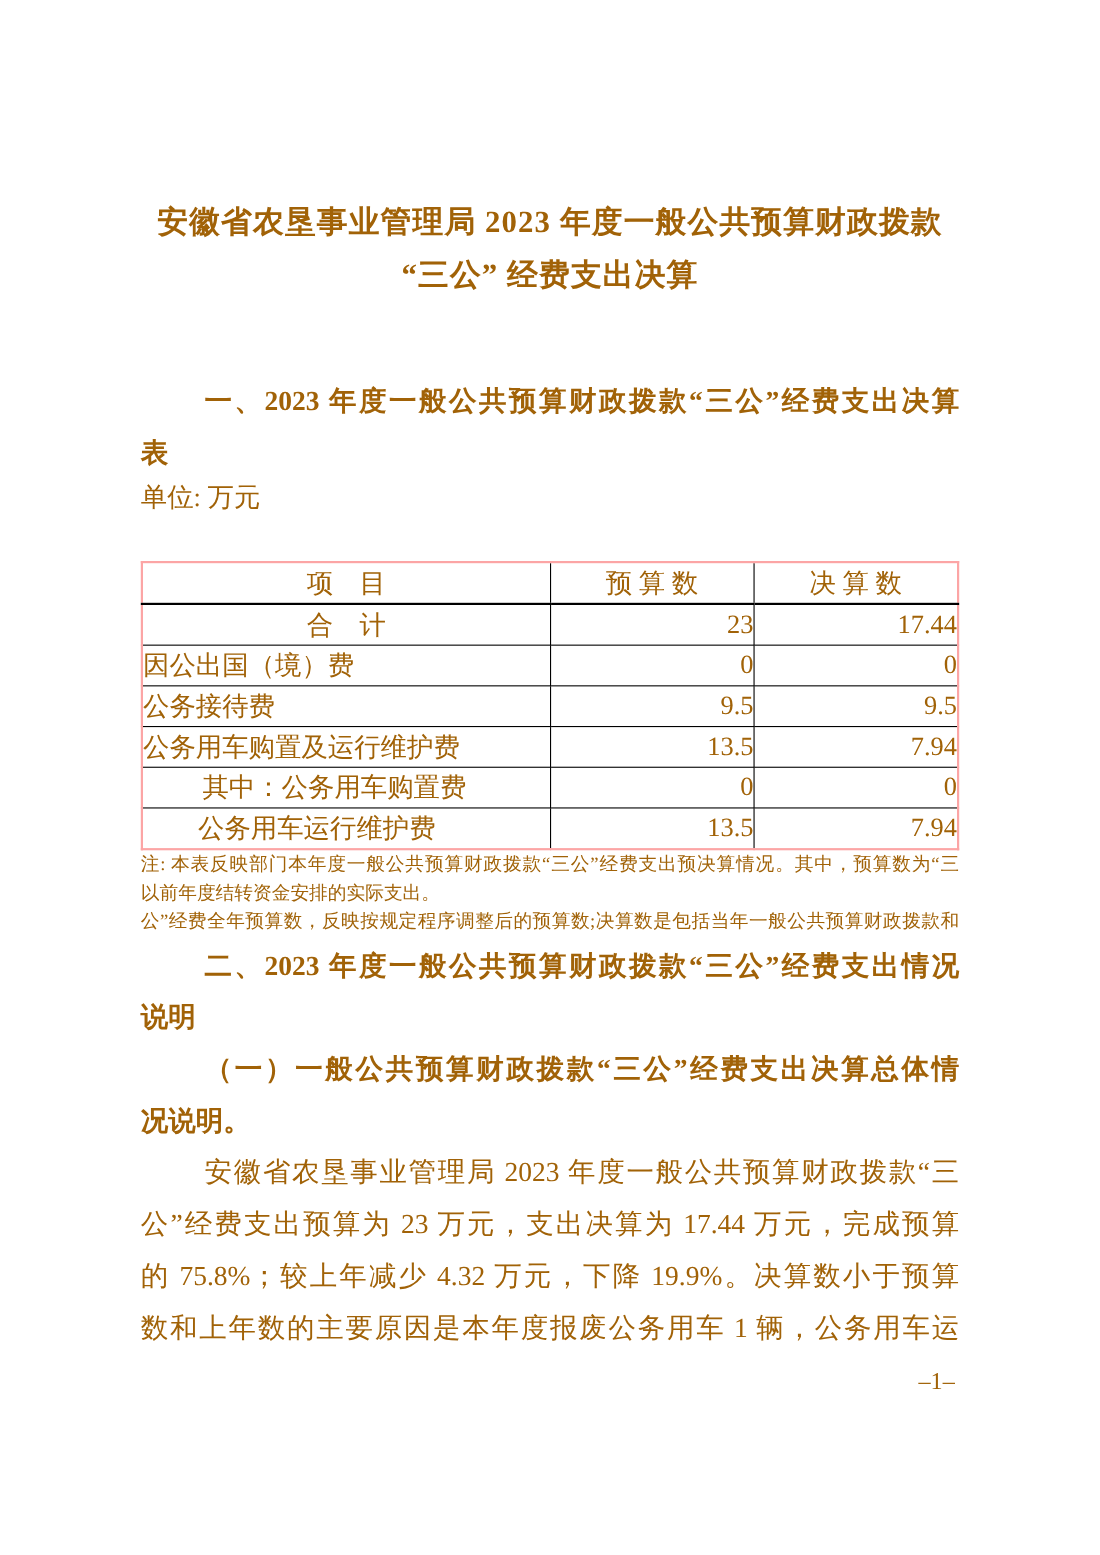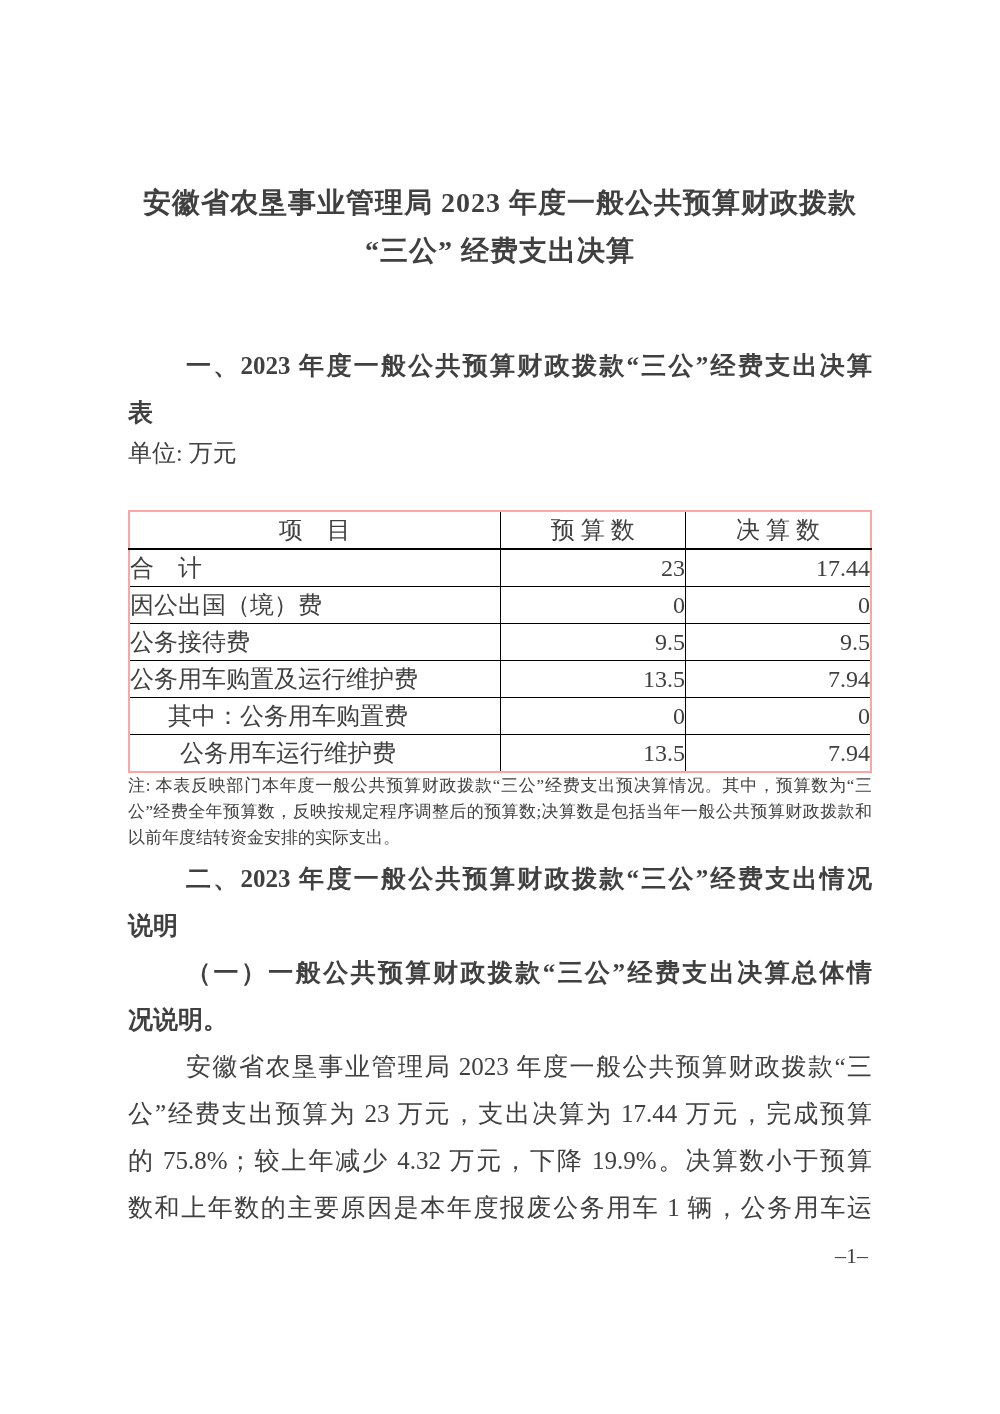--- a/index.html
+++ b/index.html
@@ -2,21 +2,21 @@
 <html><head>
 <meta charset="utf-8">
 <style>
   html, body { margin: 0; padding: 0; background: #888; }
   .page {
     position: relative;
     width: 1000px;
     height: 1414px;
     margin: 0 auto;
     background: #ffffff;
-    color: #404040;
+    color: #a16207;
     box-sizing: border-box;
     padding: 186px 128px 0 128px;
     font-family: "Liberation Serif", "DejaVu Serif", serif;
     overflow: hidden;
   }
   .doc-title-line {
     font-size: 28px;
     font-weight: bold;
     text-align: center;
     line-height: 34px;
@@ -59,22 +59,22 @@
     padding: 0;
     font-weight: normal;
     overflow: hidden;
     white-space: nowrap;
   }
   table.budget thead th { border-bottom: 2px solid #000; text-align: center; }
   col.c-item { width: 50%; }
   col.c-num  { width: 25%; }
   td.num { text-align: right; }
   td.item { text-align: left; padding-left: 6px; }
-  tr.r-total td.item { text-align: left; padding-left: 0; }
-  tr.r-sub td.item { padding-left: 38px; }
+  tr.r-total td.item { text-align: center; padding-left: 0; }
+  tr.r-sub td.item { padding-left: 54px; }
   tr.r-sub2 td.item { padding-left: 50px; }
 
   .note { margin-top: 0px; }
   .note-line {
     font-size: 17px;
     line-height: 26px;
   }
   .sec2 { margin-top: 4px; }
 
   .pagenum {
@@ -144,22 +144,22 @@
       <tr class="r-sub2">
         <td class="item">公务用车运行维护费</td>
         <td class="num">13.5</td>
         <td class="num">7.94</td>
       </tr>
     </tbody>
   </table>
 
   <div class="note">
     <div class="note-line just">注: 本表反映部门本年度一般公共预算财政拨款“三公”经费支出预决算情况。其中，预算数为“三</div>
+    <div class="note-line">以前年度结转资金安排的实际支出。</div>
     <div class="note-line just">公”经费全年预算数，反映按规定程序调整后的预算数;决算数是包括当年一般公共预算财政拨款和</div>
-    <div class="note-line">以前年度结转资金安排的实际支出。</div>
   </div>
 
   <div class="sec2">
     <div class="heading-line just indent2">二、2023 年度一般公共预算财政拨款“三公”经费支出情况</div>
     <div class="heading-line">说明</div>
   </div>
 
   <div>
     <div class="heading-line just indent2">（一）一般公共预算财政拨款“三公”经费支出决算总体情</div>
     <div class="heading-line">况说明。</div>

